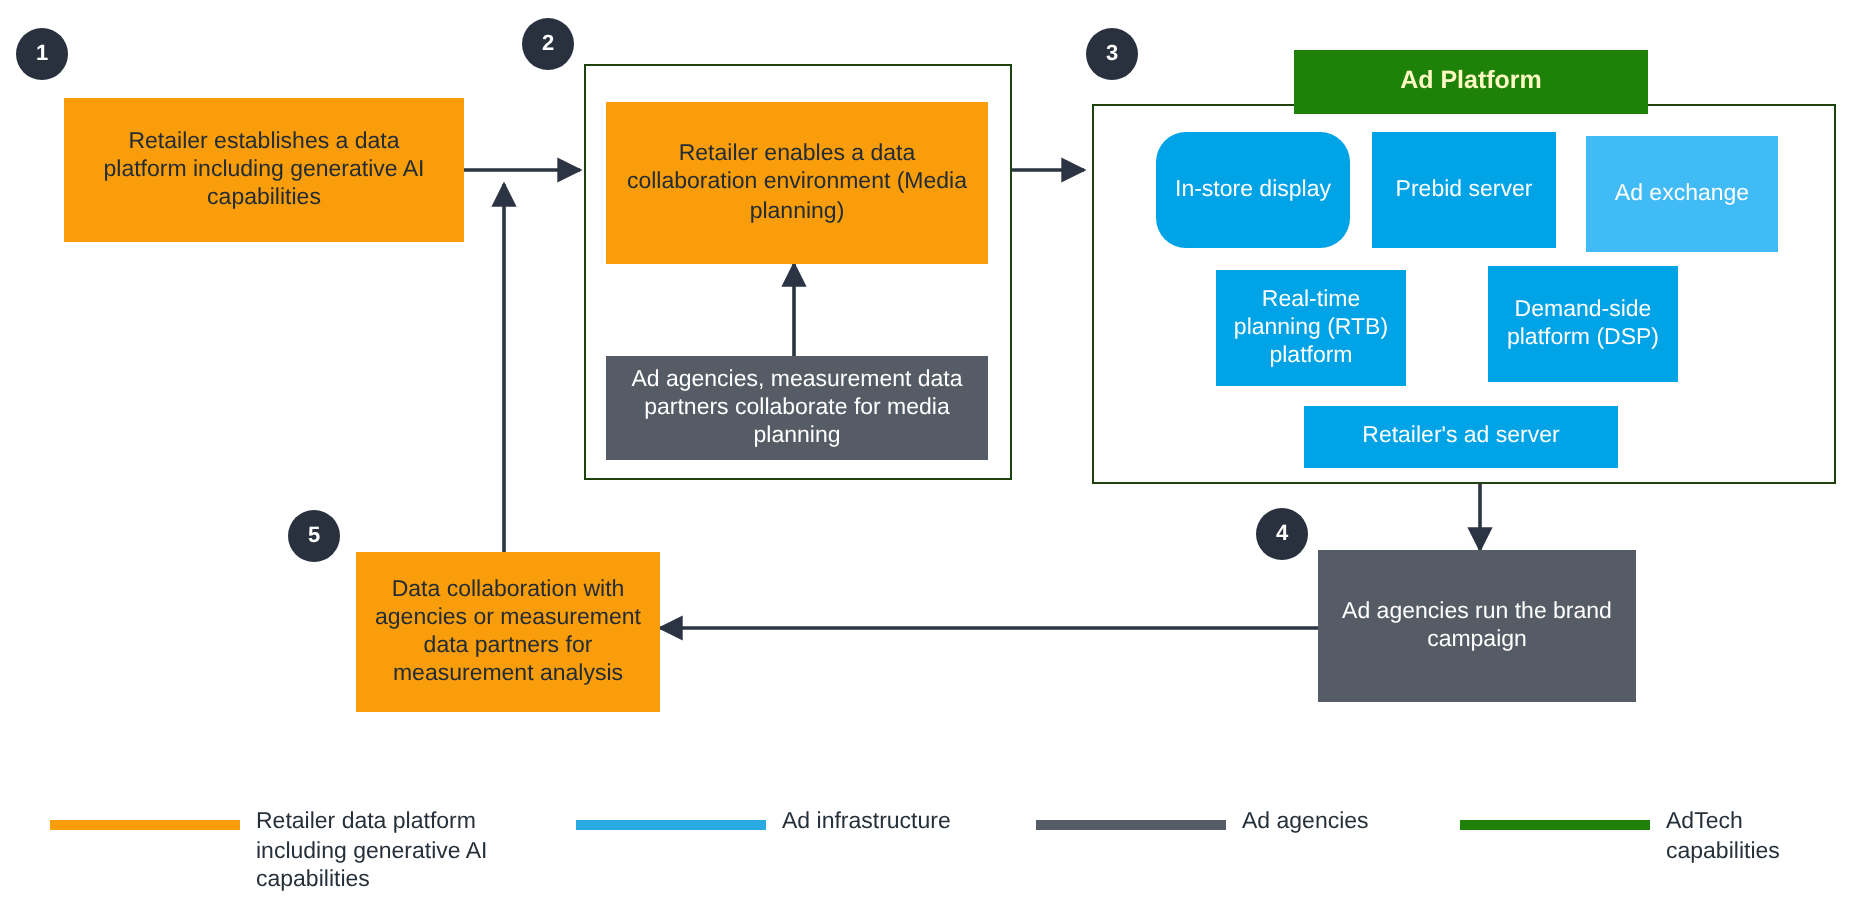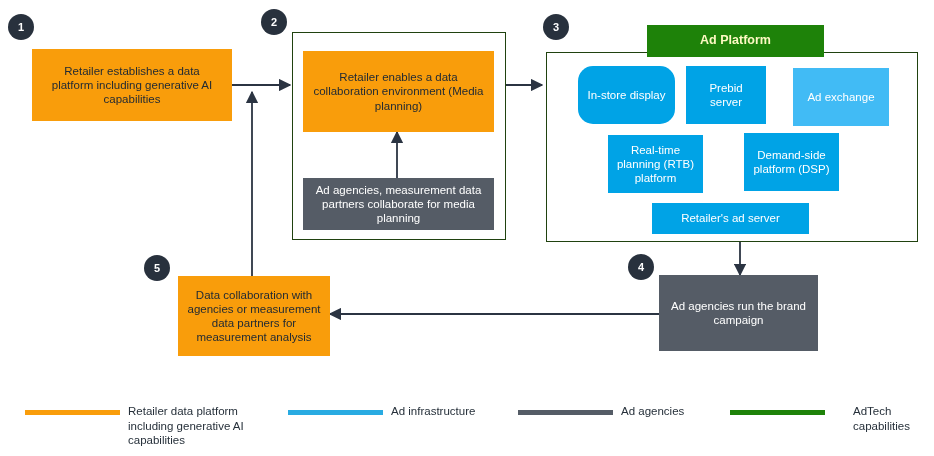--- a/index.html
+++ b/index.html
@@ -154,21 +154,21 @@
   <div class="node orange-box" style="left:32px; top:49px; width:200px; height:72px; padding:0 10px;">Retailer establishes a data platform including generative AI capabilities</div>
 
   <div class="node orange-box" style="left:303px; top:51px; width:191px; height:81px; padding:0 10px;">Retailer enables a data collaboration environment (Media planning)</div>
 
   <div class="node gray-box" style="left:303px; top:178px; width:191px; height:52px; padding:0 8px;">Ad agencies, measurement data partners collaborate for media planning</div>
 
   <div class="node green-banner" style="left:647px; top:25px; width:177px; height:32px;">Ad Platform</div>
 
   <div class="node blue-box" style="left:578px; top:66px; width:97px; height:58px; padding:0 6px;border-radius:15px;">In-store display</div>
 
-  <div class="node blue-box" style="left:686px; top:66px; width:80px; height:58px; padding:0 6px;">Prebid server</div>
+  <div class="node blue-box" style="left:686px; top:66px; width:92px; height:58px; padding:0 6px;">Prebid server</div>
 
   <div class="node blue-box light" style="left:793px; top:68px; width:96px; height:58px; padding:0 6px;">Ad exchange</div>
 
   <div class="node blue-box" style="left:608px; top:135px; width:95px; height:58px; padding:0 6px;">Real-time planning (RTB) platform</div>
 
   <div class="node blue-box" style="left:744px; top:133px; width:95px; height:58px; padding:0 6px;">Demand-side platform (DSP)</div>
 
   <div class="node blue-box" style="left:652px; top:203px; width:157px; height:31px; padding:0 6px;">Retailer's ad server</div>
 
   <div class="node gray-box" style="left:659px; top:275px; width:159px; height:76px; padding:0 10px;">Ad agencies run the brand campaign</div>
@@ -185,20 +185,20 @@
     <div class="legend-item" style="left:288px; top:6px; width:210px;">
       <div class="legend-swatch" style="background:#29ABE2;"></div>
       <div class="legend-label">Ad infrastructure</div>
     </div>
 
     <div class="legend-item" style="left:518px; top:6px; width:200px;">
       <div class="legend-swatch" style="background:#555C66;"></div>
       <div class="legend-label">Ad agencies</div>
     </div>
 
-    <div class="legend-item" style="left:730px; top:6px; width:200px;gap:20px;">
+    <div class="legend-item" style="left:730px; top:6px; width:200px;">
       <div class="legend-swatch" style="background:#1E8209;"></div>
       <div class="legend-label wide">AdTech capabilities</div>
     </div>
 
   </div>
 
 </div>
 
 </body></html>

